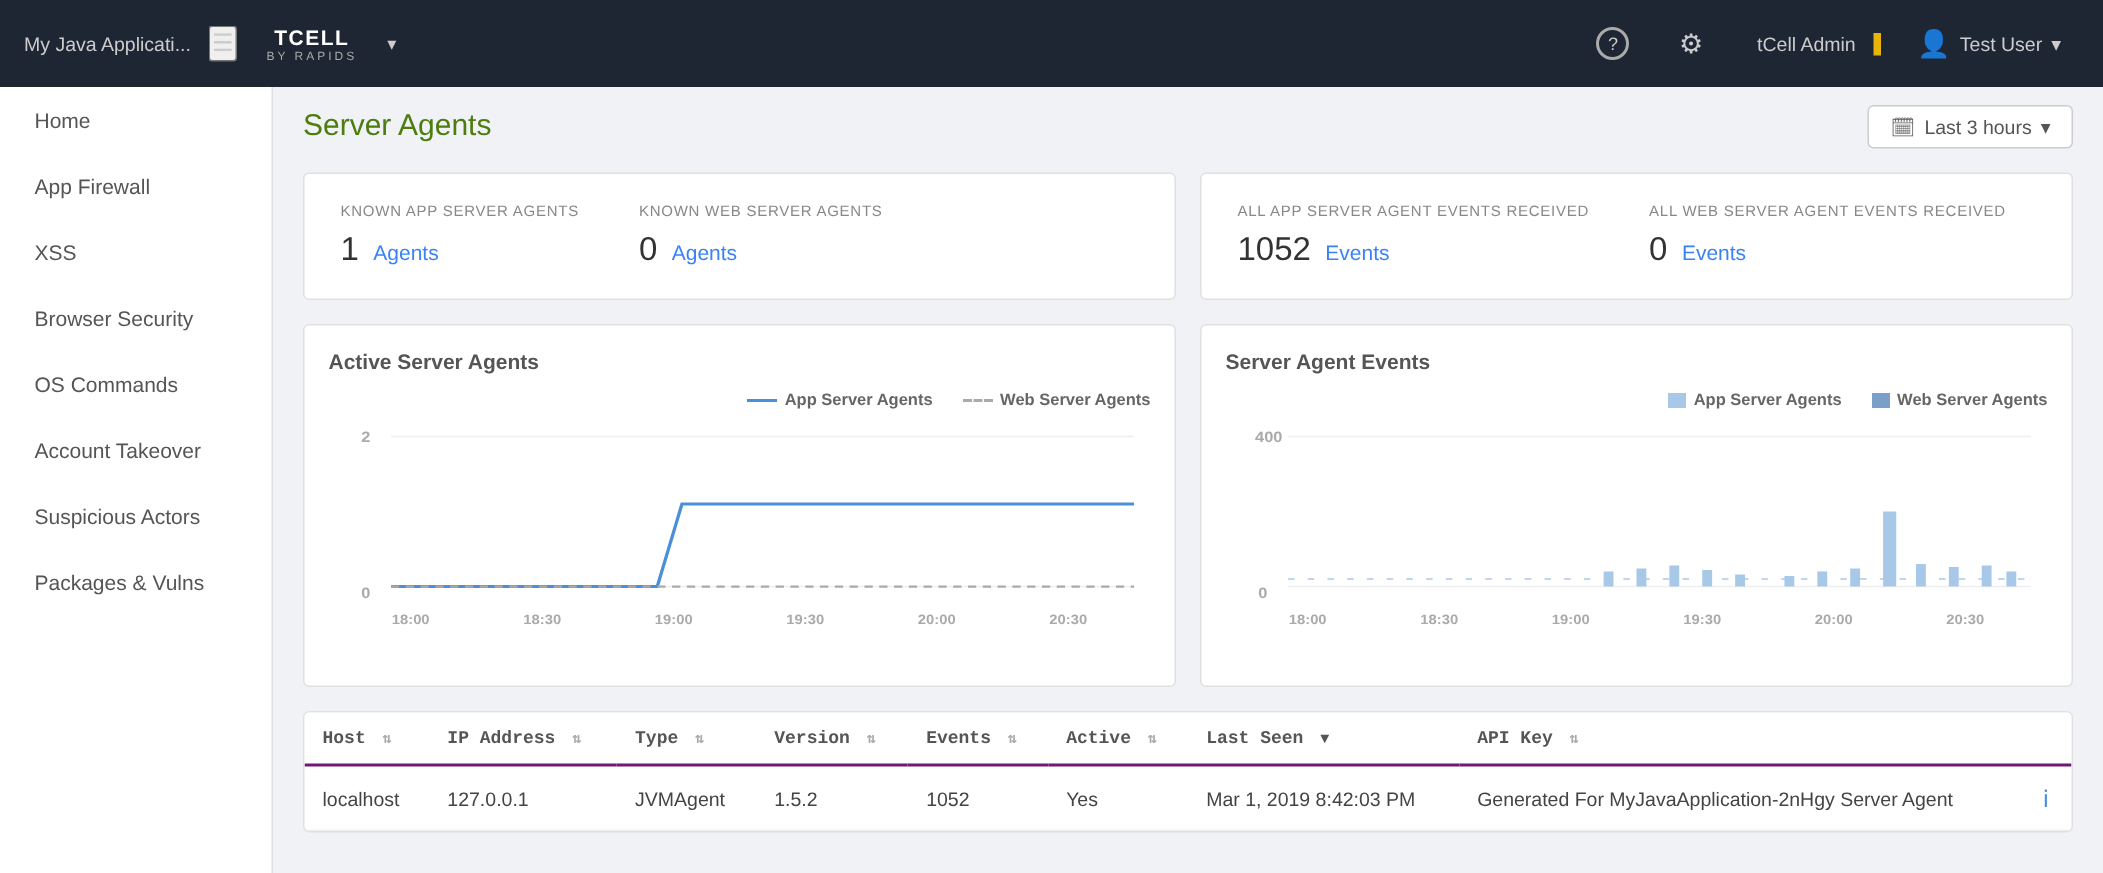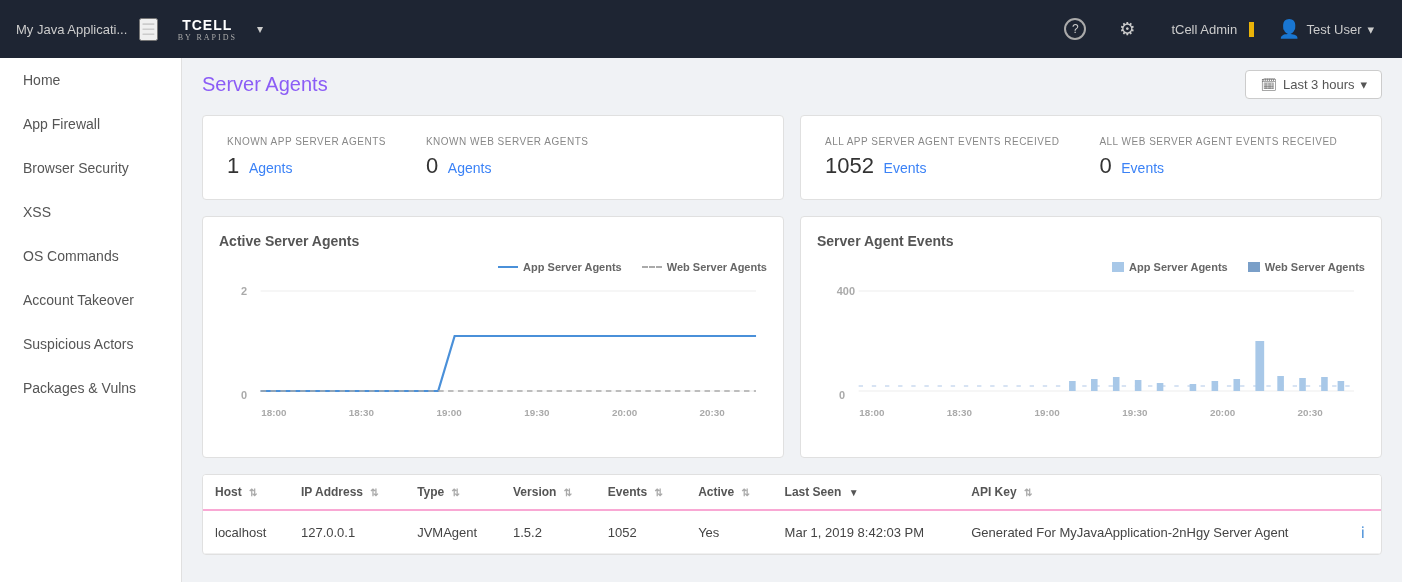--- a/index.html
+++ b/index.html
@@ -7,21 +7,21 @@
 
     
     .top-nav {
       display: flex; align-items: center; background: #1e2533; color: #fff;
       height: 58px; padding: 0 16px; gap: 12px; position: fixed; top: 0; left: 0; right: 0; z-index: 100;
     }
     .top-nav-app-name { font-size: 13px; color: #ccc; white-space: nowrap; overflow: hidden; text-overflow: ellipsis; max-width: 140px; }
     .top-nav-hamburger { color: #ccc; cursor: pointer; font-size: 16px; }
     .tcell-logo { display: flex; flex-direction: column; align-items: center; margin: 0 8px; }
     .tcell-logo-text { font-size: 14px; font-weight: bold; color: #fff; letter-spacing: 1px; }
-    .tcell-logo-sub { font-size: 8px; color: #aaa; letter-spacing: 2px; font-family: Liberation Serif, serif; }
+    .tcell-logo-sub { font-size: 8px; color: #aaa; letter-spacing: 2px; }
     .top-nav-dropdown-btn { background: none; border: none; color: #ccc; cursor: pointer; font-size: 12px; display: flex; align-items: center; gap: 4px; }
     .top-nav-spacer { flex: 1; }
     .top-nav-icon-btn { background: none; border: none; color: #ccc; cursor: pointer; font-size: 18px; width: 40px; height: 40px; display: flex; align-items: center; justify-content: center; border-radius: 4px; }
     .top-nav-admin { color: #ccc; font-size: 13px; padding: 0 12px; border-right: 5px solid #eab308; }
     .top-nav-user { display: flex; align-items: center; gap: 6px; color: #ccc; font-size: 13px; padding: 0 12px; cursor: pointer; }
 
     
     .layout { display: flex; margin-top: 50px; min-height: calc(100vh - 50px); }
 
     
@@ -32,21 +32,21 @@
     .sidebar-item {
       padding: 14px 20px; font-size: 14px; color: #555; cursor: pointer;
       border-left: 3px solid transparent;
     }
 
     
     .main { flex: 1; padding: 20px; overflow-x: hidden; }
 
     
     .page-header { display: flex; align-items: center; justify-content: space-between; margin-bottom: 16px; }
-    .page-title { font-size: 20px; font-weight: 400; color: #8b5cf6; }
+    .page-title { font-size: 20px; font-weight: 400; color: #4d7c0f; }
     .time-range-btn {
       display: flex; align-items: center; gap: 6px; padding: 6px 14px;
       background: #fff; border: 1px solid #ccc; border-radius: 4px; cursor: pointer; font-size: 13px; color: #555;
     }
 
     
     .stats-row { display: grid; grid-template-columns: 1fr 1fr; gap: 16px; margin-bottom: 16px; border-radius: 18px; }
     .stats-card { background: #fff; border-radius: 4px; border: 1px solid #e0e0e0; padding: 20px 24px; }
     .stats-card-inner { display: flex; gap: 40px; }
     .stat-item {}
@@ -67,21 +67,21 @@
     .legend-line.dashed { background: none; border-bottom: 2px dashed #aaa; }
     .legend-rect { width: 12px; height: 10px; background: #a8c8e8; }
     .legend-rect.dark { background: #7a9fc8; }
 
     
     .chart-svg { width: 100%; height: 140px; }
 
     
     .table-card { background: #fff; border-radius: 4px; border: 1px solid #e0e0e0; overflow: hidden; }
     table { width: 100%; border-collapse: collapse; }
-    thead tr { background: #fff; border-bottom: 2px solid #f9a8d4; }
+    thead tr { background: #fff; border-bottom: 2px solid #701a75; font-family: Liberation Mono, monospace; }
     thead th {
       padding: 10px 12px; text-align: left; font-size: 12px; font-weight: 600; color: #555;
       white-space: nowrap; cursor: pointer; user-select: none;
     }
     thead th .sort-icon { color: #aaa; margin-left: 4px; font-size: 10px; }
     tbody tr { border-bottom: 1px solid #f0f0f0; }
     tbody td { padding: 10px 12px; font-size: 13px; color: #444; }
     .info-icon { color: #4a90d9; cursor: pointer; font-size: 16px; }
   </style>
 </head>
@@ -115,24 +115,24 @@
 <div class="layout">
 
   <aside class="sidebar">
     <div class="sidebar-item">
       <span>Home</span>
     </div>
     <div class="sidebar-item">
       <span>App Firewall</span>
     </div>
     <div class="sidebar-item">
+      <span>XSS</span>
+    </div>
+    <div class="sidebar-item">
       <span>Browser Security</span>
-    </div>
-    <div class="sidebar-item">
-      <span>XSS</span>
     </div>
     <div class="sidebar-item">
       <span>OS Commands</span>
     </div>
     <div class="sidebar-item">
       <span>Account Takeover</span>
     </div>
     <div class="sidebar-item">
       <span>Suspicious Actors</span>
     </div>

